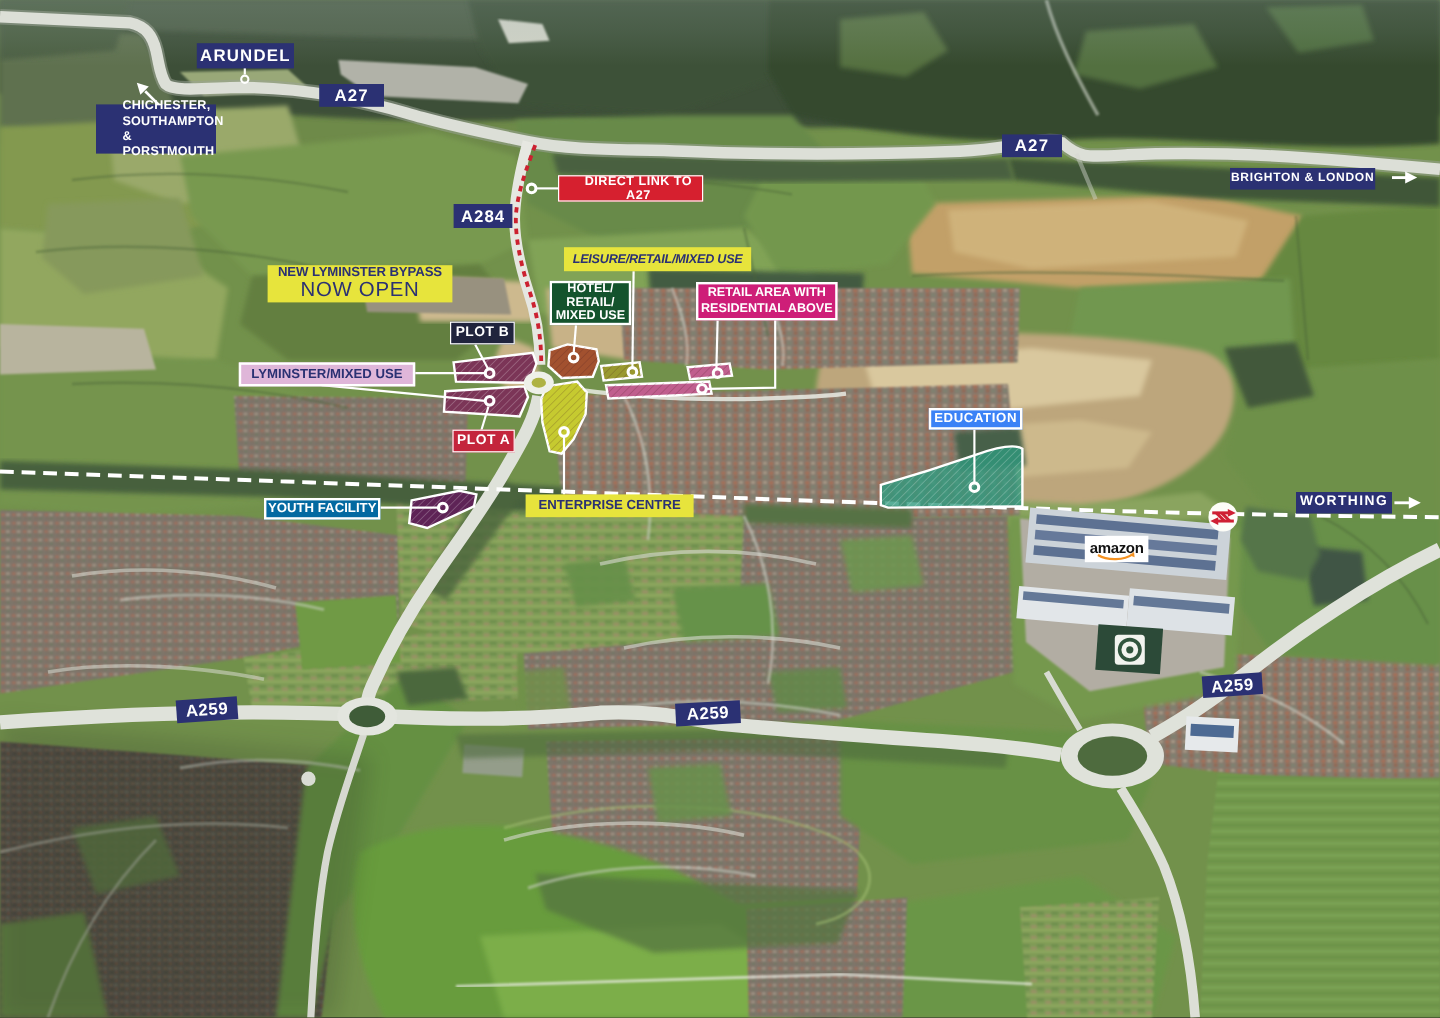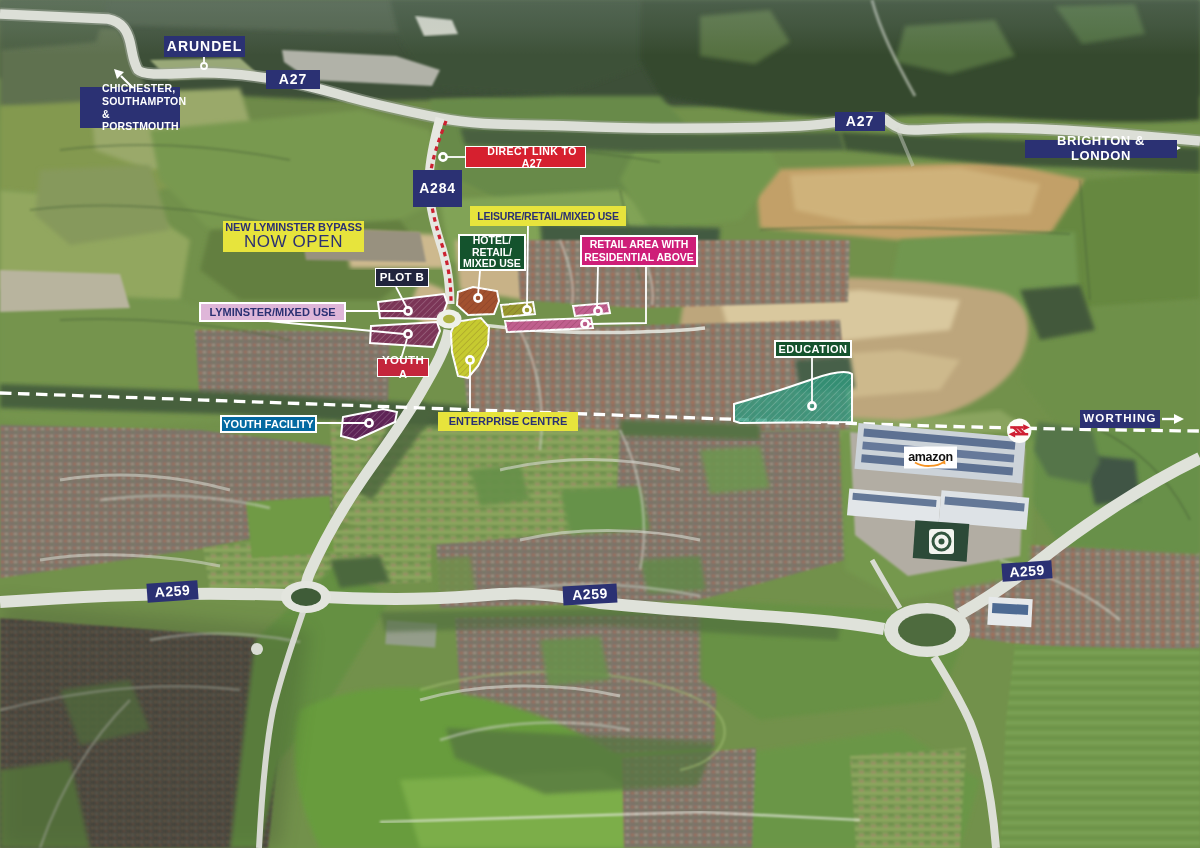--- a/index.html
+++ b/index.html
@@ -6,21 +6,21 @@
 .map{position:relative;width:1200px;height:848px;overflow:hidden;font-family:"Liberation Sans",sans-serif;}
 .map svg{position:absolute;left:0;top:0;}
 .b{position:absolute;box-sizing:border-box;display:flex;flex-direction:column;align-items:center;justify-content:center;text-align:center;font-weight:bold;color:#fff;letter-spacing:.4px;line-height:1.15;}
 .navy{background:#2b3173;}
 .yel{background:#e7e43c;color:#2b3173;}
 .red{background:#d6202f;border:1.5px solid #fff;padding-left:13px;}
 .crim{background:#14532d;border:2px solid #fff;}
 .mag{background:#ce1e78;border:2px solid #fff;}
 .pink{background:#dfb6d9;color:#2b3173;border:2px solid #fff;}
 .purp{background:#0369a1;border:2px solid #fff;}
-.teal{background:#14532d;border:2px solid #fff;}
+.teal{background:#3b82f6;border:2px solid #fff;}
 .dark{background:#20243d;border:1.5px solid #fff;}
 .reda{background:#c4253c;border:1.5px solid #fff;}
 </style>
 </head>
 <body>
 <div class="map">
 <svg width="1200" height="848" viewBox="0 0 1200 848">
 <defs>
 <filter id="soft" x="-5%" y="-5%" width="110%" height="110%">
           <feGaussianBlur stdDeviation="2"></feGaussianBlur>
@@ -508,48 +508,48 @@
 </svg>
 
 <div class="b navy" style="left:164px;top:36px;width:81px;height:21px;font-size:14px;letter-spacing:1px;text-align:center;">ARUNDEL</div>
 
 <div class="b navy" style="left:266px;top:70px;width:54px;height:19px;font-size:14px;letter-spacing:1px;">A27</div>
 
 <div class="b navy" style="left:80px;top:87px;width:100px;height:41px;font-size:10.5px;align-items:flex-start;text-align:left;padding-left:22px;line-height:1.22;letter-spacing:.2px;">CHICHESTER,<br>SOUTHAMPTON<br>&amp; PORSTMOUTH</div>
 
 <div class="b red" style="left:465px;top:146px;width:121px;height:22px;font-size:10.5px;">DIRECT LINK TO A27</div>
 
-<div class="b navy" style="left:413px;top:170px;width:49px;height:37px;font-size:14px;letter-spacing:.8px;">A284</div>
-
-<div class="b yel" style="left:223px;top:221px;width:141px;height:31px;line-height:1.05;">
+<div class="b navy" style="left:378px;top:170px;width:49px;height:20px;font-size:14px;letter-spacing:.8px;">A284</div>
+
+<div class="b yel" style="left:223px;top:221px;width:154px;height:31px;line-height:1.05;">
       <span style="font-size:11px;letter-spacing:-0.1px;white-space:nowrap;">NEW LYMINSTER BYPASS</span>
       <span style="font-size:17px;font-weight:normal;letter-spacing:.6px;white-space:nowrap;">NOW OPEN</span>
     </div>
 
-<div class="b yel" style="left:470px;top:206px;width:156px;height:20px;font-size:10.5px;letter-spacing:-0.2px;white-space:nowrap;">LEISURE/RETAIL/MIXED USE</div>
+<div class="b yel" style="left:470px;top:206px;width:156px;height:20px;font-size:10.5px;letter-spacing:-0.2px;white-space:nowrap;font-style:italic;">LEISURE/RETAIL/MIXED USE</div>
 
 <div class="b crim" style="left:458px;top:234px;width:68px;height:37px;font-size:10.5px;letter-spacing:0;line-height:1.12;">HOTEL/<br>RETAIL/<br>MIXED USE</div>
 
 <div class="b mag" style="left:580px;top:235px;width:118px;height:32px;font-size:10.5px;letter-spacing:0;line-height:1.2;">RETAIL AREA WITH<br>RESIDENTIAL ABOVE</div>
 
 <div class="b dark" style="left:375px;top:268px;width:54px;height:19px;font-size:11.5px;">PLOT B</div>
 
 <div class="b pink" style="left:199px;top:302px;width:147px;height:20px;font-size:11px;letter-spacing:0;">LYMINSTER/MIXED USE</div>
 
-<div class="b reda" style="left:377px;top:358px;width:52px;height:19px;font-size:11.5px;">YOUTH A</div>
+<div class="b reda" style="left:377px;top:358px;width:52px;height:19px;font-size:11.5px;">PLOT A</div>
 
 <div class="b purp" style="left:220px;top:415px;width:97px;height:18px;font-size:11px;letter-spacing:0;">YOUTH FACILITY</div>
 
 <div class="b yel" style="left:438px;top:412px;width:140px;height:19px;font-size:11px;letter-spacing:0;">ENTERPRISE CENTRE</div>
 
 <div class="b teal" style="left:774px;top:340px;width:78px;height:18px;font-size:11px;letter-spacing:.5px;">EDUCATION</div>
 
 <div class="b navy" style="left:835px;top:112px;width:50px;height:19px;font-size:14px;letter-spacing:1px;">A27</div>
 
-<div class="b navy" style="left:1025px;top:140px;width:152px;height:18px;font-size:13px;letter-spacing:.6px;">BRIGHTON &amp; LONDON</div>
+<div class="b navy" style="left:1025px;top:140px;width:121px;height:18px;font-size:10px;letter-spacing:.6px;">BRIGHTON &amp; LONDON</div>
 
 <div class="b navy" style="left:1080px;top:410px;width:80px;height:18px;font-size:11.5px;letter-spacing:1.2px;">WORTHING</div>
 
 <div class="b navy" style="left:147px;top:582px;width:51px;height:19px;font-size:14px;letter-spacing:.5px;transform:rotate(-4deg);">A259</div>
 
 <div class="b navy" style="left:563px;top:585px;width:54px;height:19px;font-size:14px;letter-spacing:.5px;transform:rotate(-3deg);">A259</div>
 
 <div class="b navy" style="left:1002px;top:562px;width:50px;height:18px;font-size:14px;letter-spacing:.5px;transform:rotate(-4deg);">A259</div>
 </div>
 

